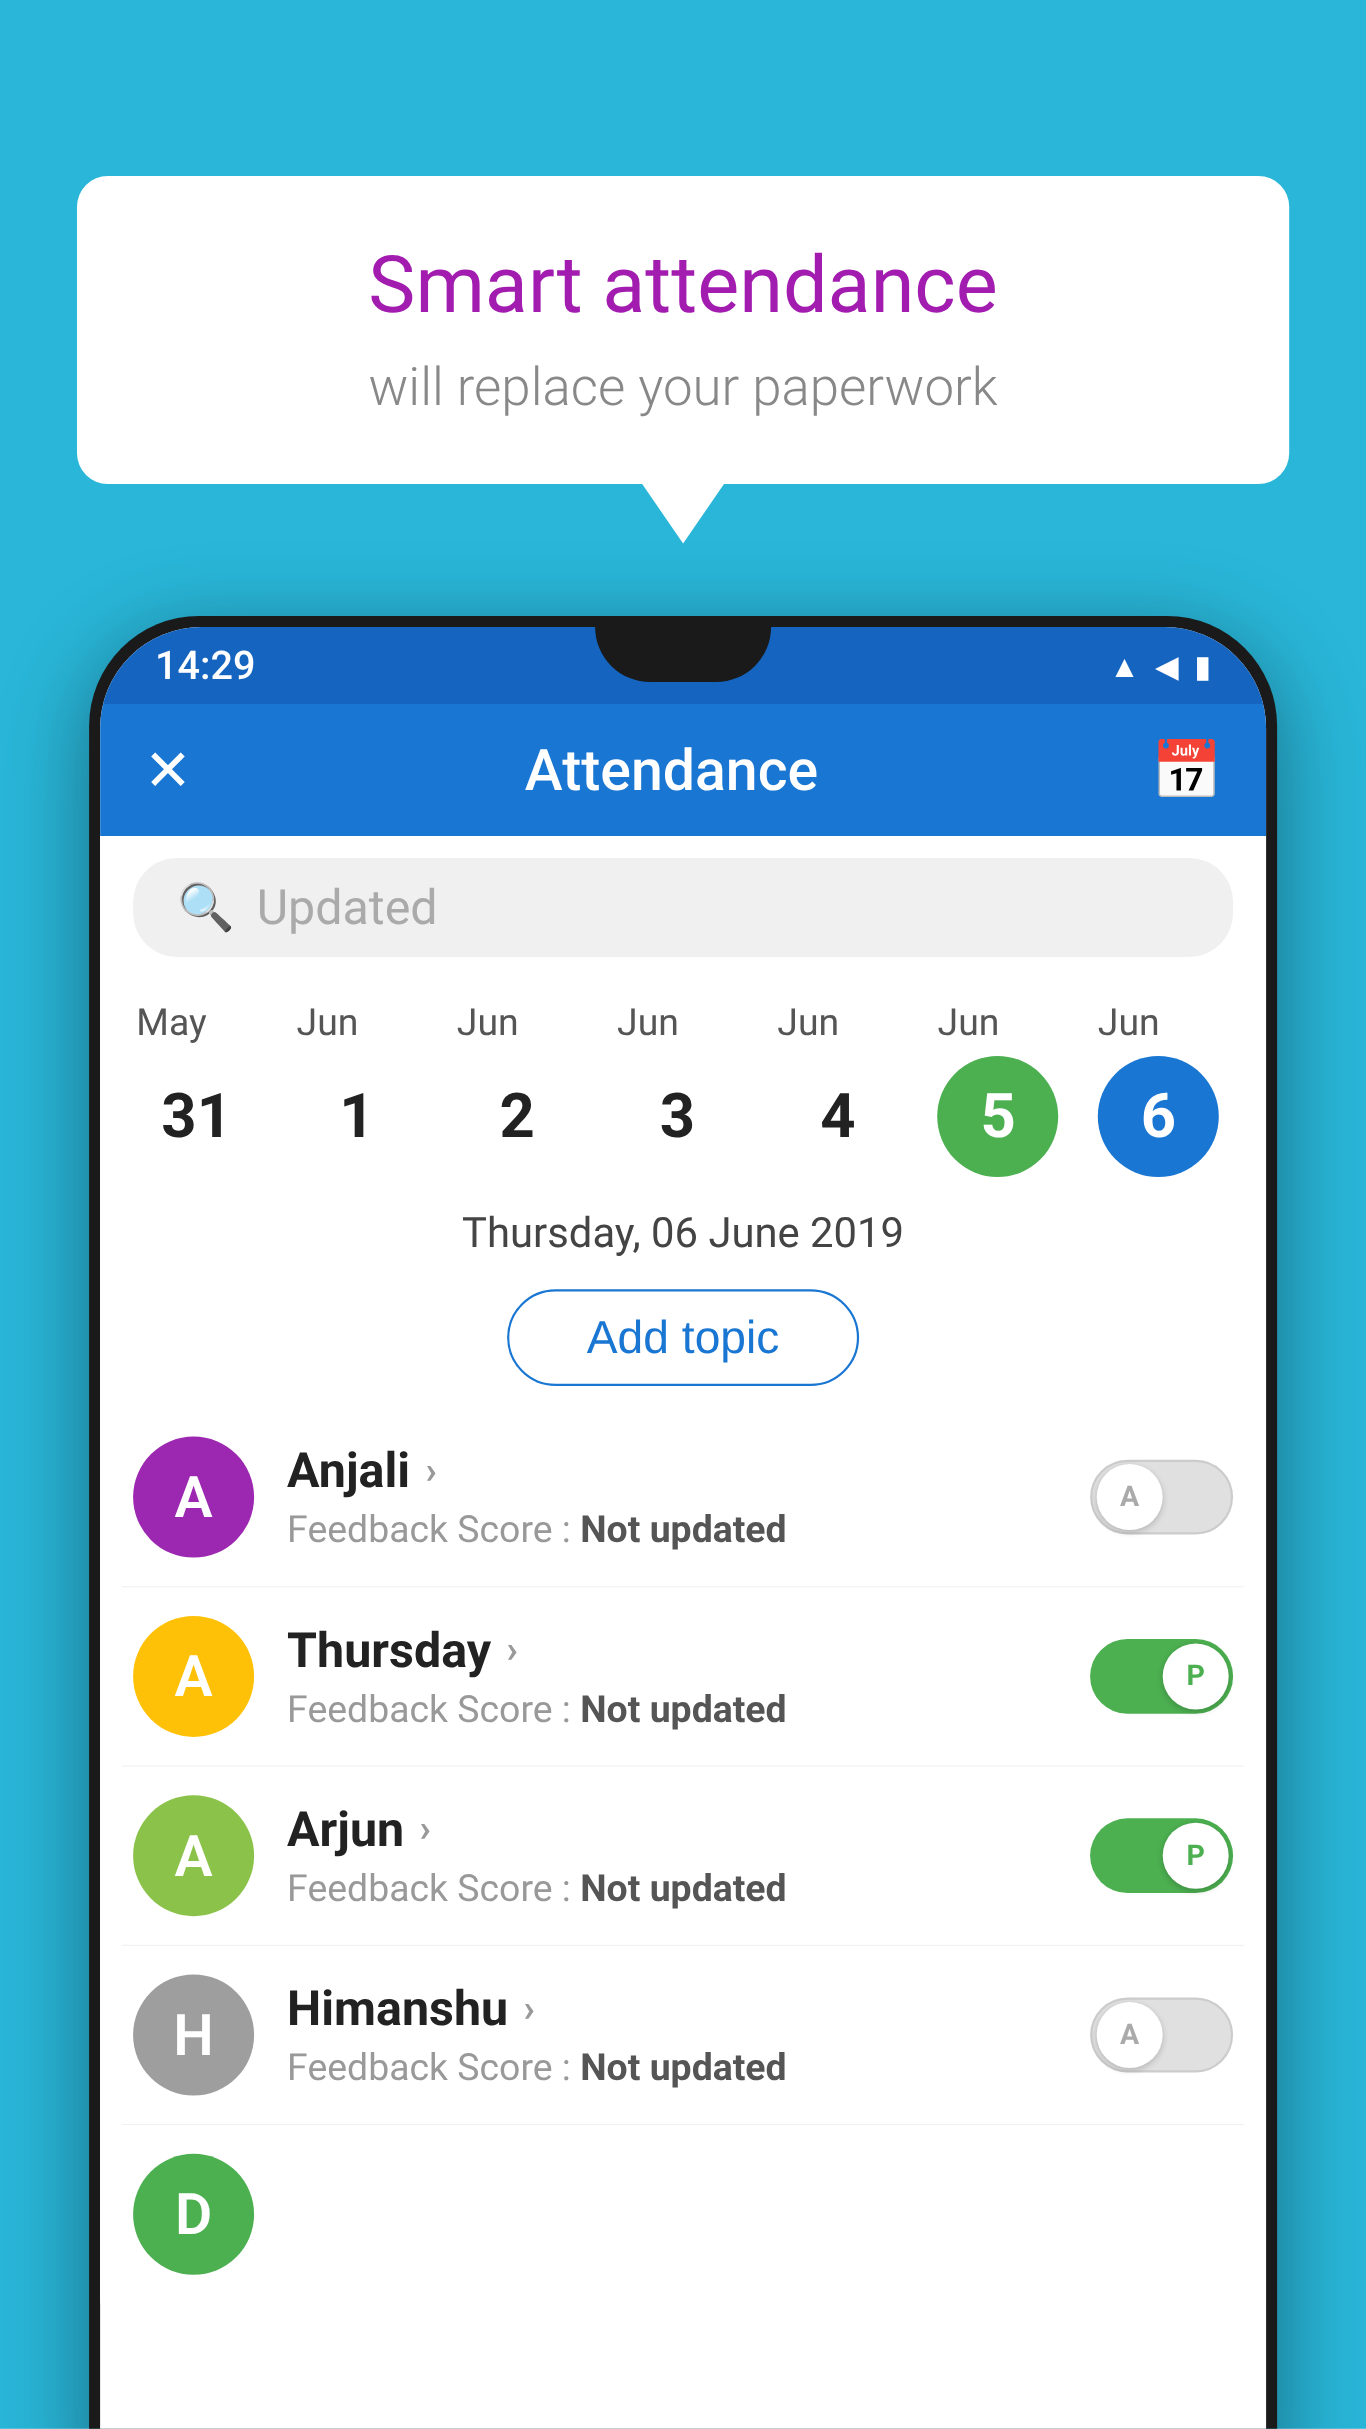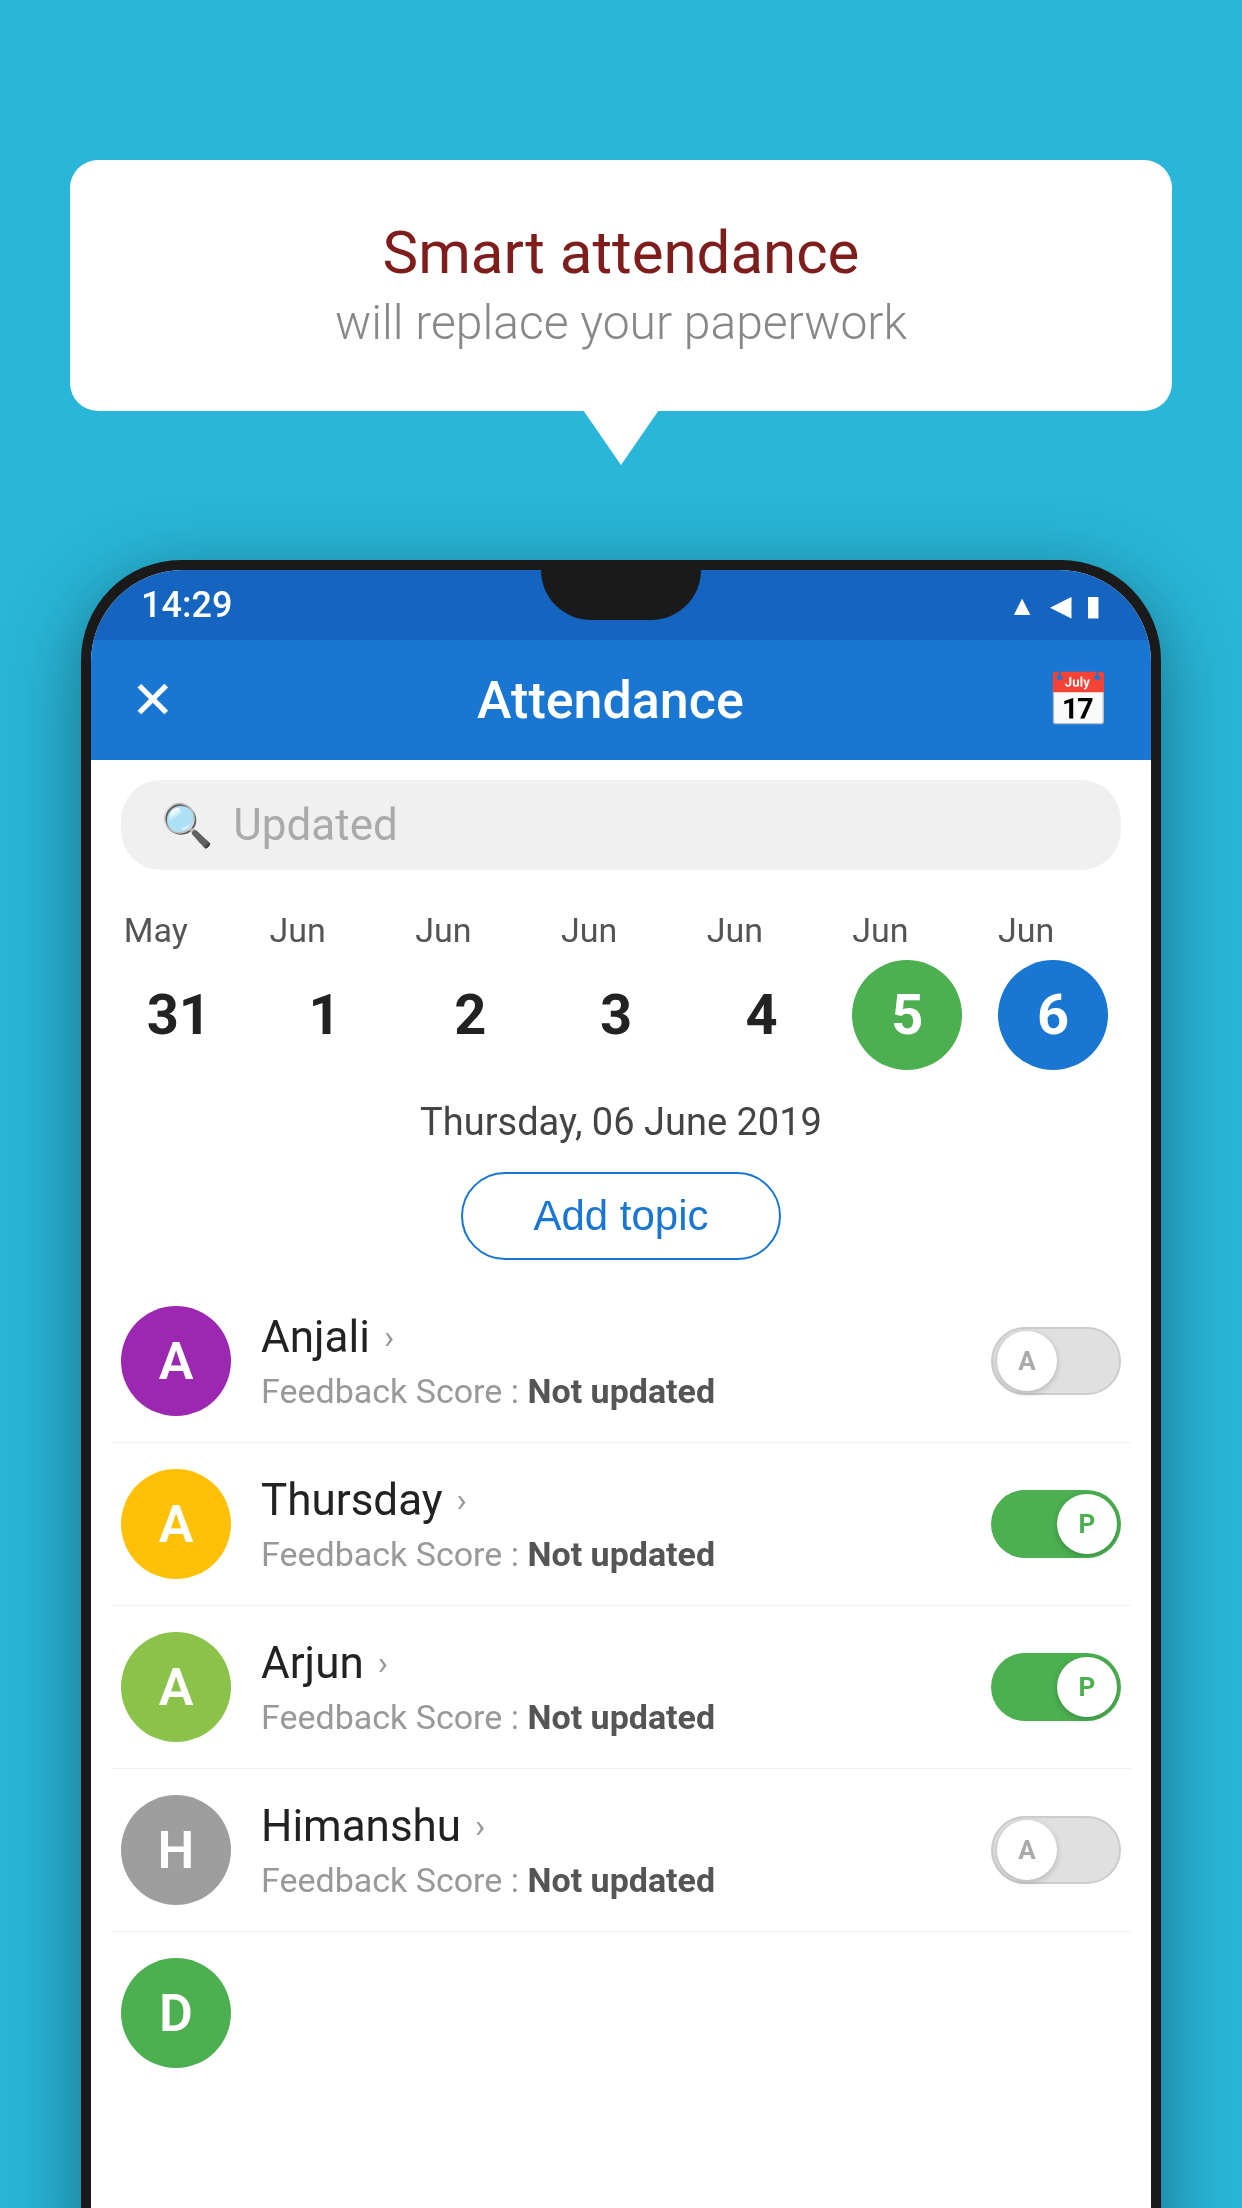--- a/index.html
+++ b/index.html
@@ -36,25 +36,25 @@
       left: 50%;
       transform: translateX(-50%);
       width: 0;
       height: 0;
       border-left: 40px solid transparent;
       border-right: 40px solid transparent;
       border-top: 58px solid white;
     }
 
     .bubble-title {
-      color: #7f1d1d;
-      font-size: 60px;
+      color: #a21caf;
+      font-size: 72px;
       font-weight: 400;
       line-height: 1.1;
-      margin-bottom: 8px;
+      margin-bottom: 24px;
     }
 
     .bubble-subtitle {
       color: #888;
       font-size: 48px;
       font-weight: 300;
     }
 
     
     .phone-frame {
@@ -277,21 +277,21 @@
       color: white;
       flex-shrink: 0;
     }
 
     .student-info {
       flex: 1;
     }
 
     .student-name {
       font-size: 44px;
-      font-weight: 400;
+      font-weight: 700;
       color: #222;
       display: flex;
       align-items: center;
       gap: 14px;
     }
 
     .chevron {
       font-size: 34px;
       color: #999;
     }

